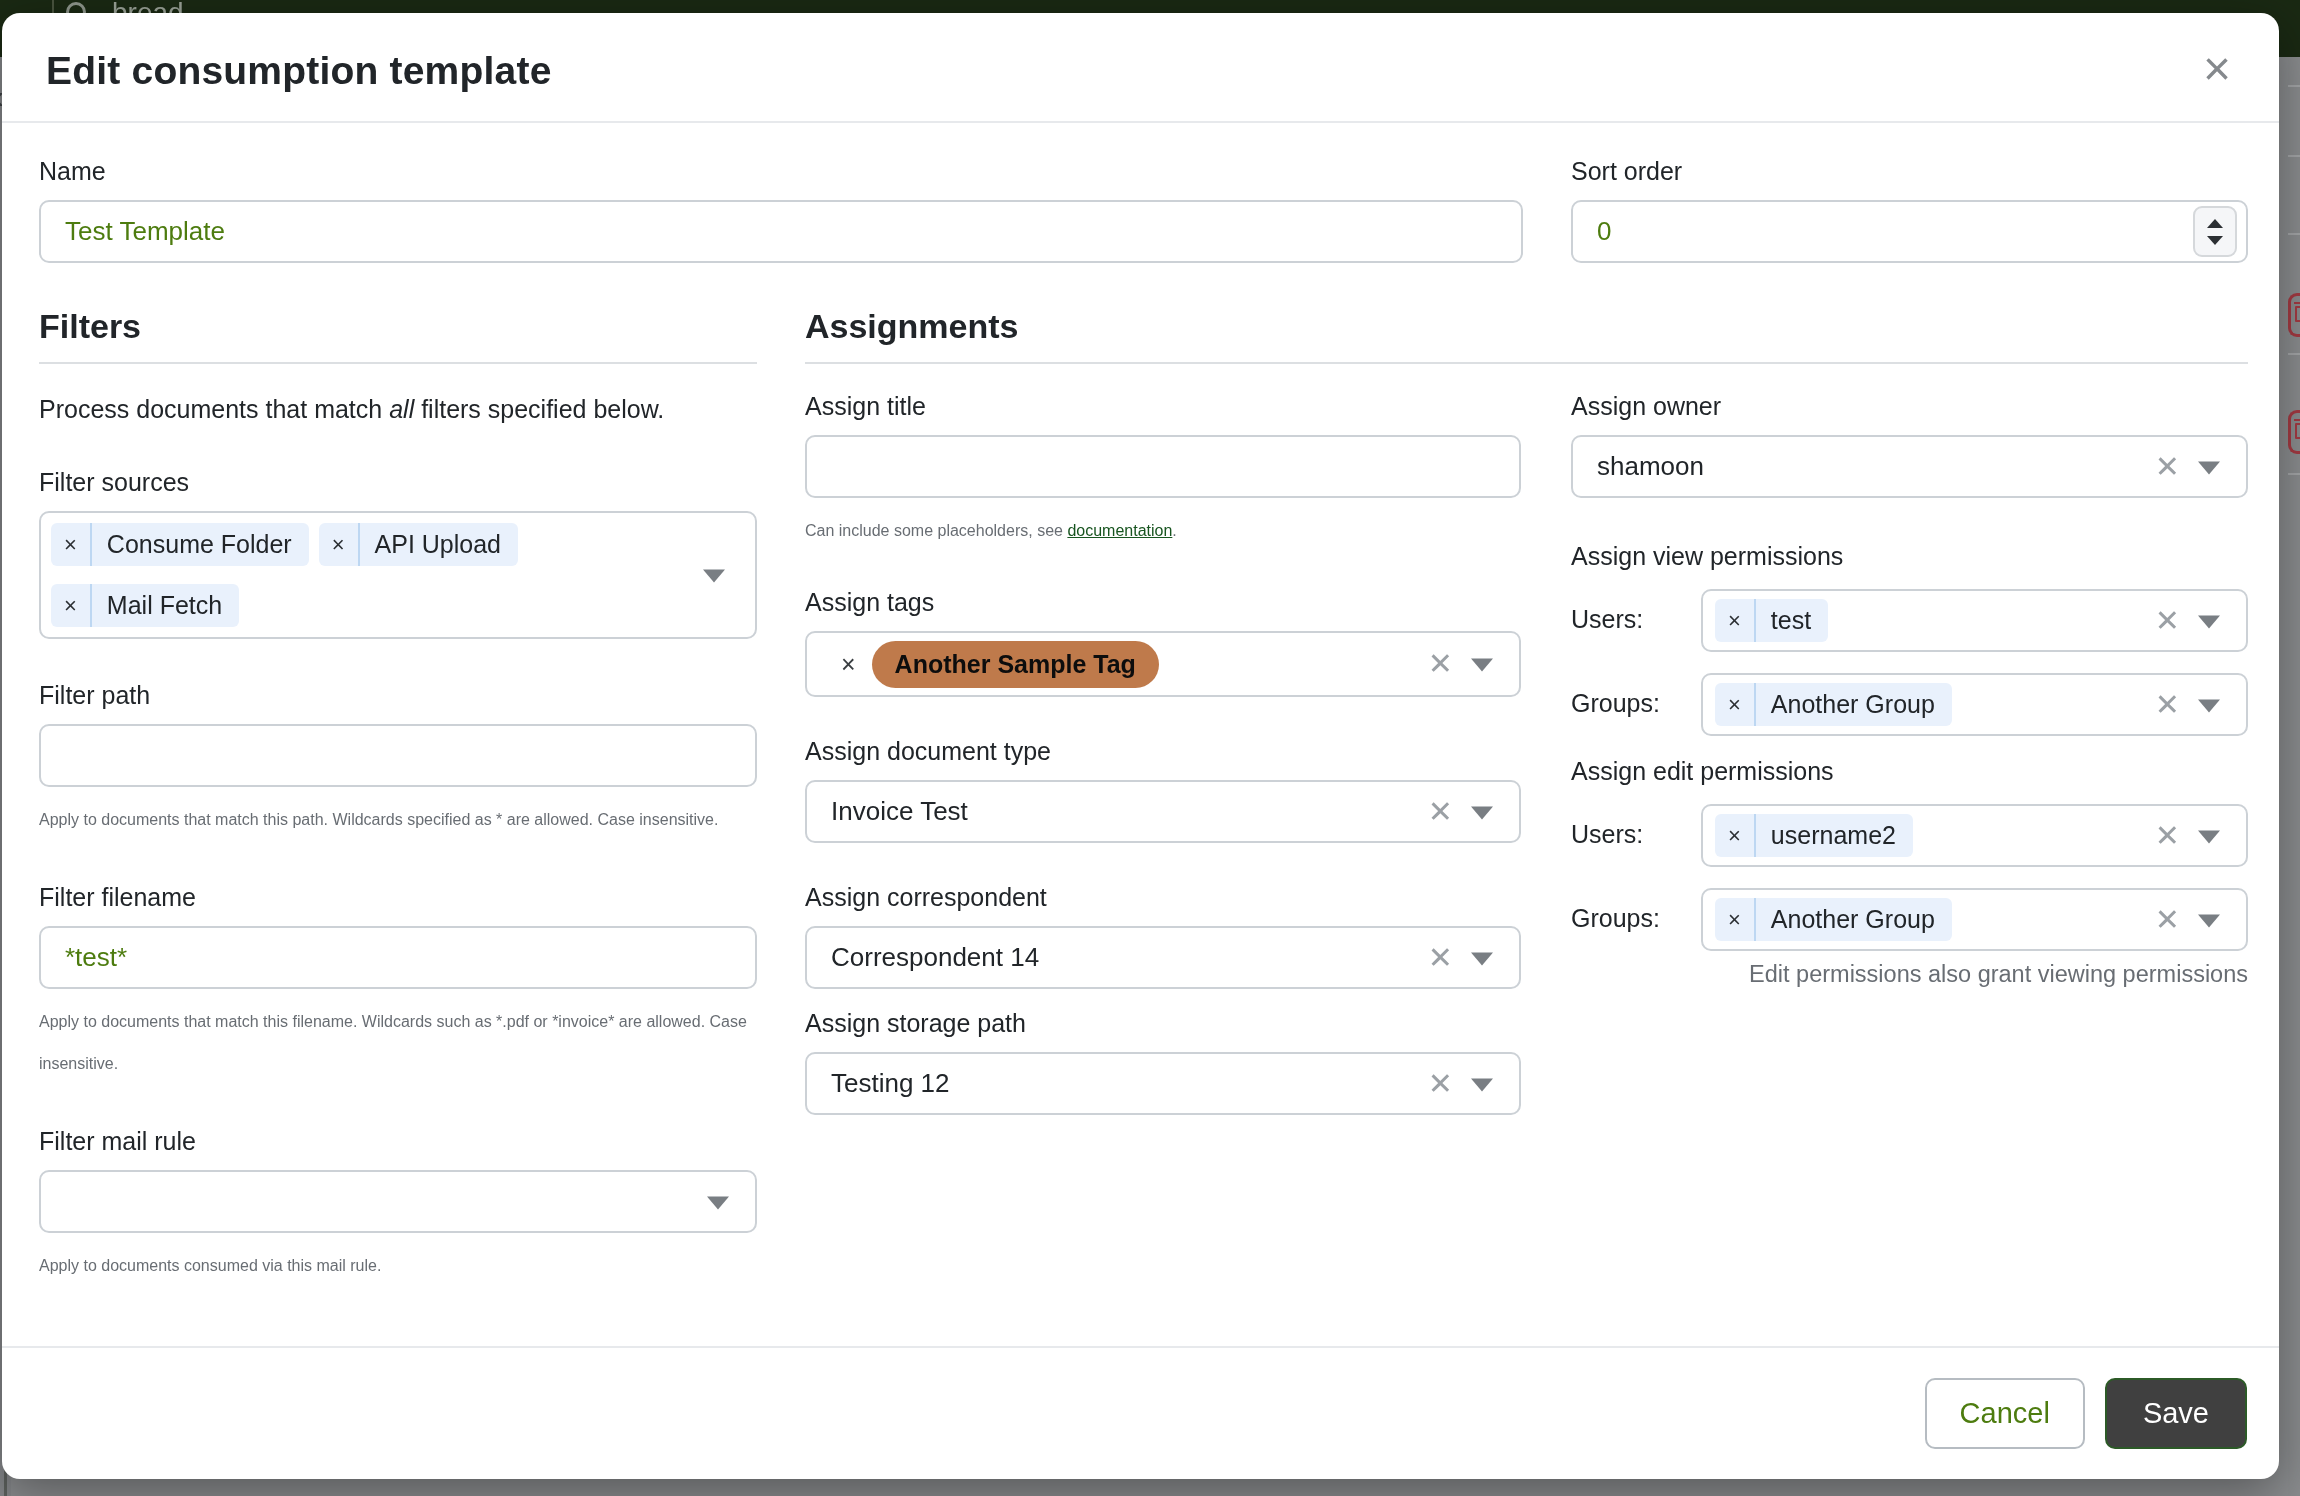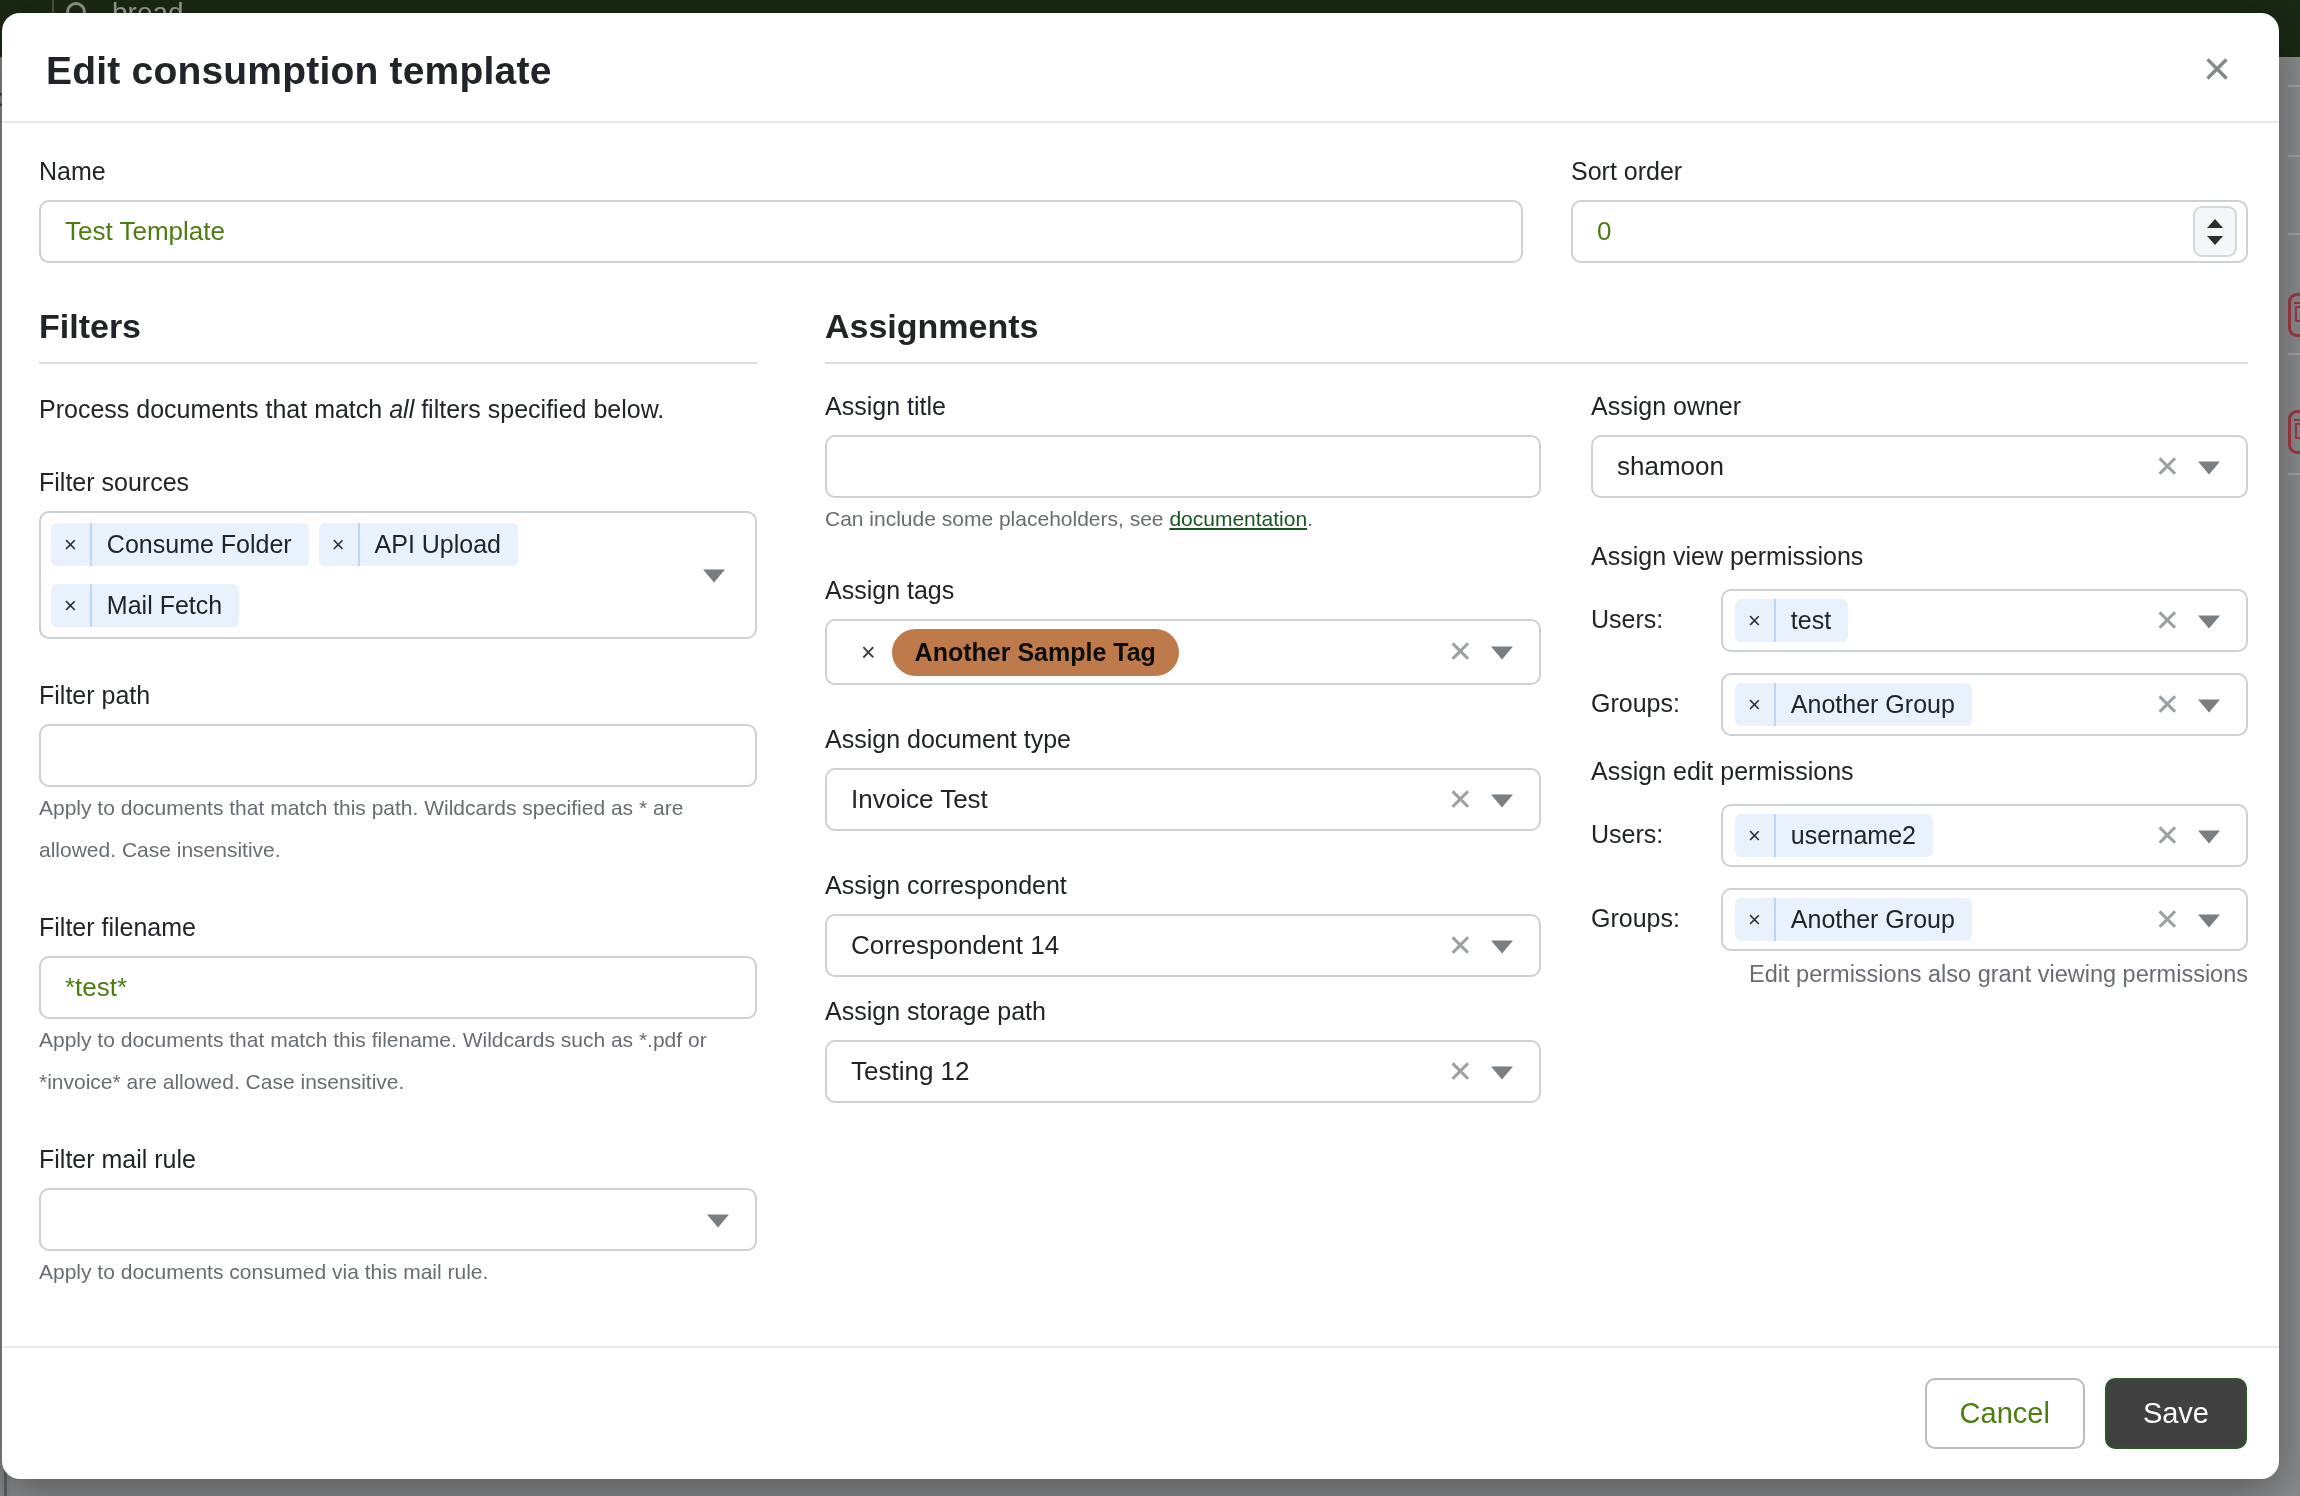--- a/index.html
+++ b/index.html
@@ -65,35 +65,35 @@
   .sort-field .text-input { padding-right:74px; }
   .spinner {
     position:absolute; right:11px; bottom:6px; width:44px; height:51px;
     background:#f5f6f8; border:2px solid #d5d8db; border-radius:9px;
     display:flex; flex-direction:column; align-items:center; justify-content:center; gap:8px;
     cursor:pointer;
   }
   .spin-up { width:0; height:0; border-left:8px solid transparent; border-right:8px solid transparent; border-bottom:9px solid #2b2f33; }
   .spin-down { width:0; height:0; border-left:8px solid transparent; border-right:8px solid transparent; border-top:9px solid #2b2f33; }
 
-  .columns { display:flex; gap:68px; }
+  .columns { display:flex; gap:48px; }
   .col-filters { width:718px; flex:0 0 auto; }
   .col-assign  { flex:1 1 auto; }
   .assign-cols { display:flex; gap:50px; }
   .assign-mid  { width:716px; flex:0 0 auto; }
   .assign-right{ flex:1 1 auto; }
 
   .section-heading { font-size:34px; font-weight:700; margin-bottom:16px; }
   .section-hr { border:none; border-top:2px solid #dcdfe2; margin-bottom:28px; }
 
   .intro { font-size:25px; margin-bottom:42px; line-height:34px; }
   .intro .it { font-style:italic; }
 
   .group { margin-bottom:42px; }
-  .hint { font-size:21px; color:#686d73; line-height:42px; }
+  .hint { font-size:16px; color:#686d73; line-height:42px; margin-top:12px; }
 
   
   .select {
     position:relative; width:100%; min-height:63px; border:2px solid #ccd1d6;
     border-radius:10px; background:#fff; display:flex; align-items:center;
     padding:0 56px 0 24px; font-size:26px; cursor:pointer;
   }
   .select .value { color:#212529; }
   .select .clear { position:absolute; right:66px; top:50%; transform:translateY(-50%);
     font-size:30px; color:#9ba0a5; line-height:30px; }

